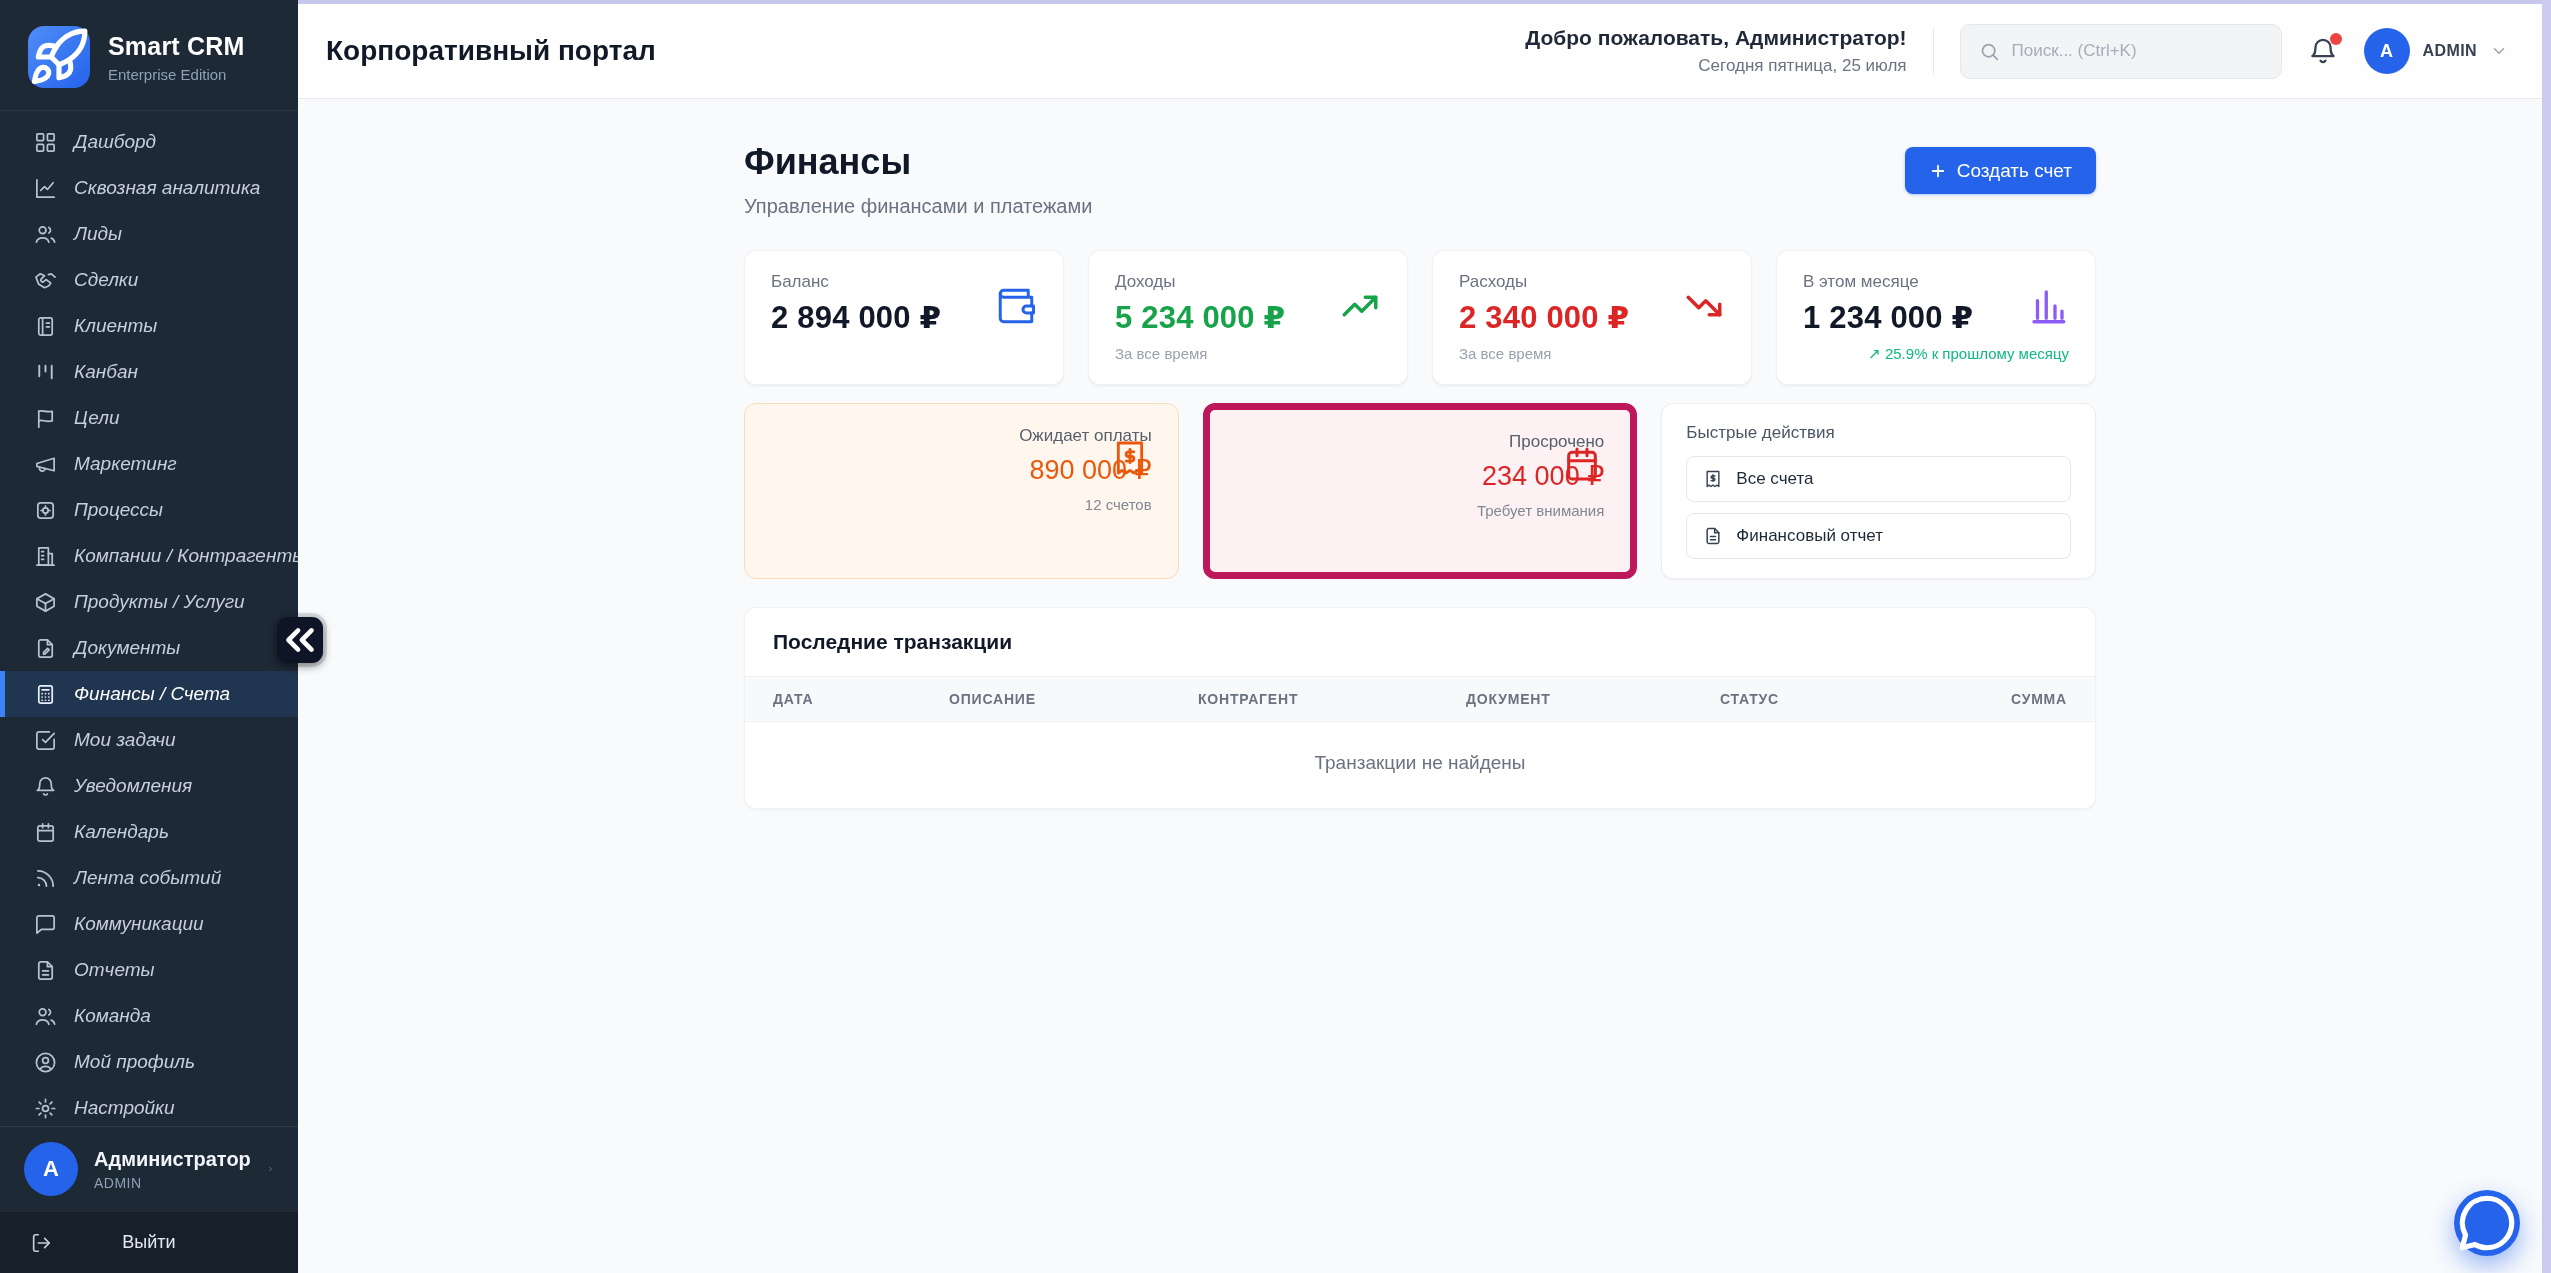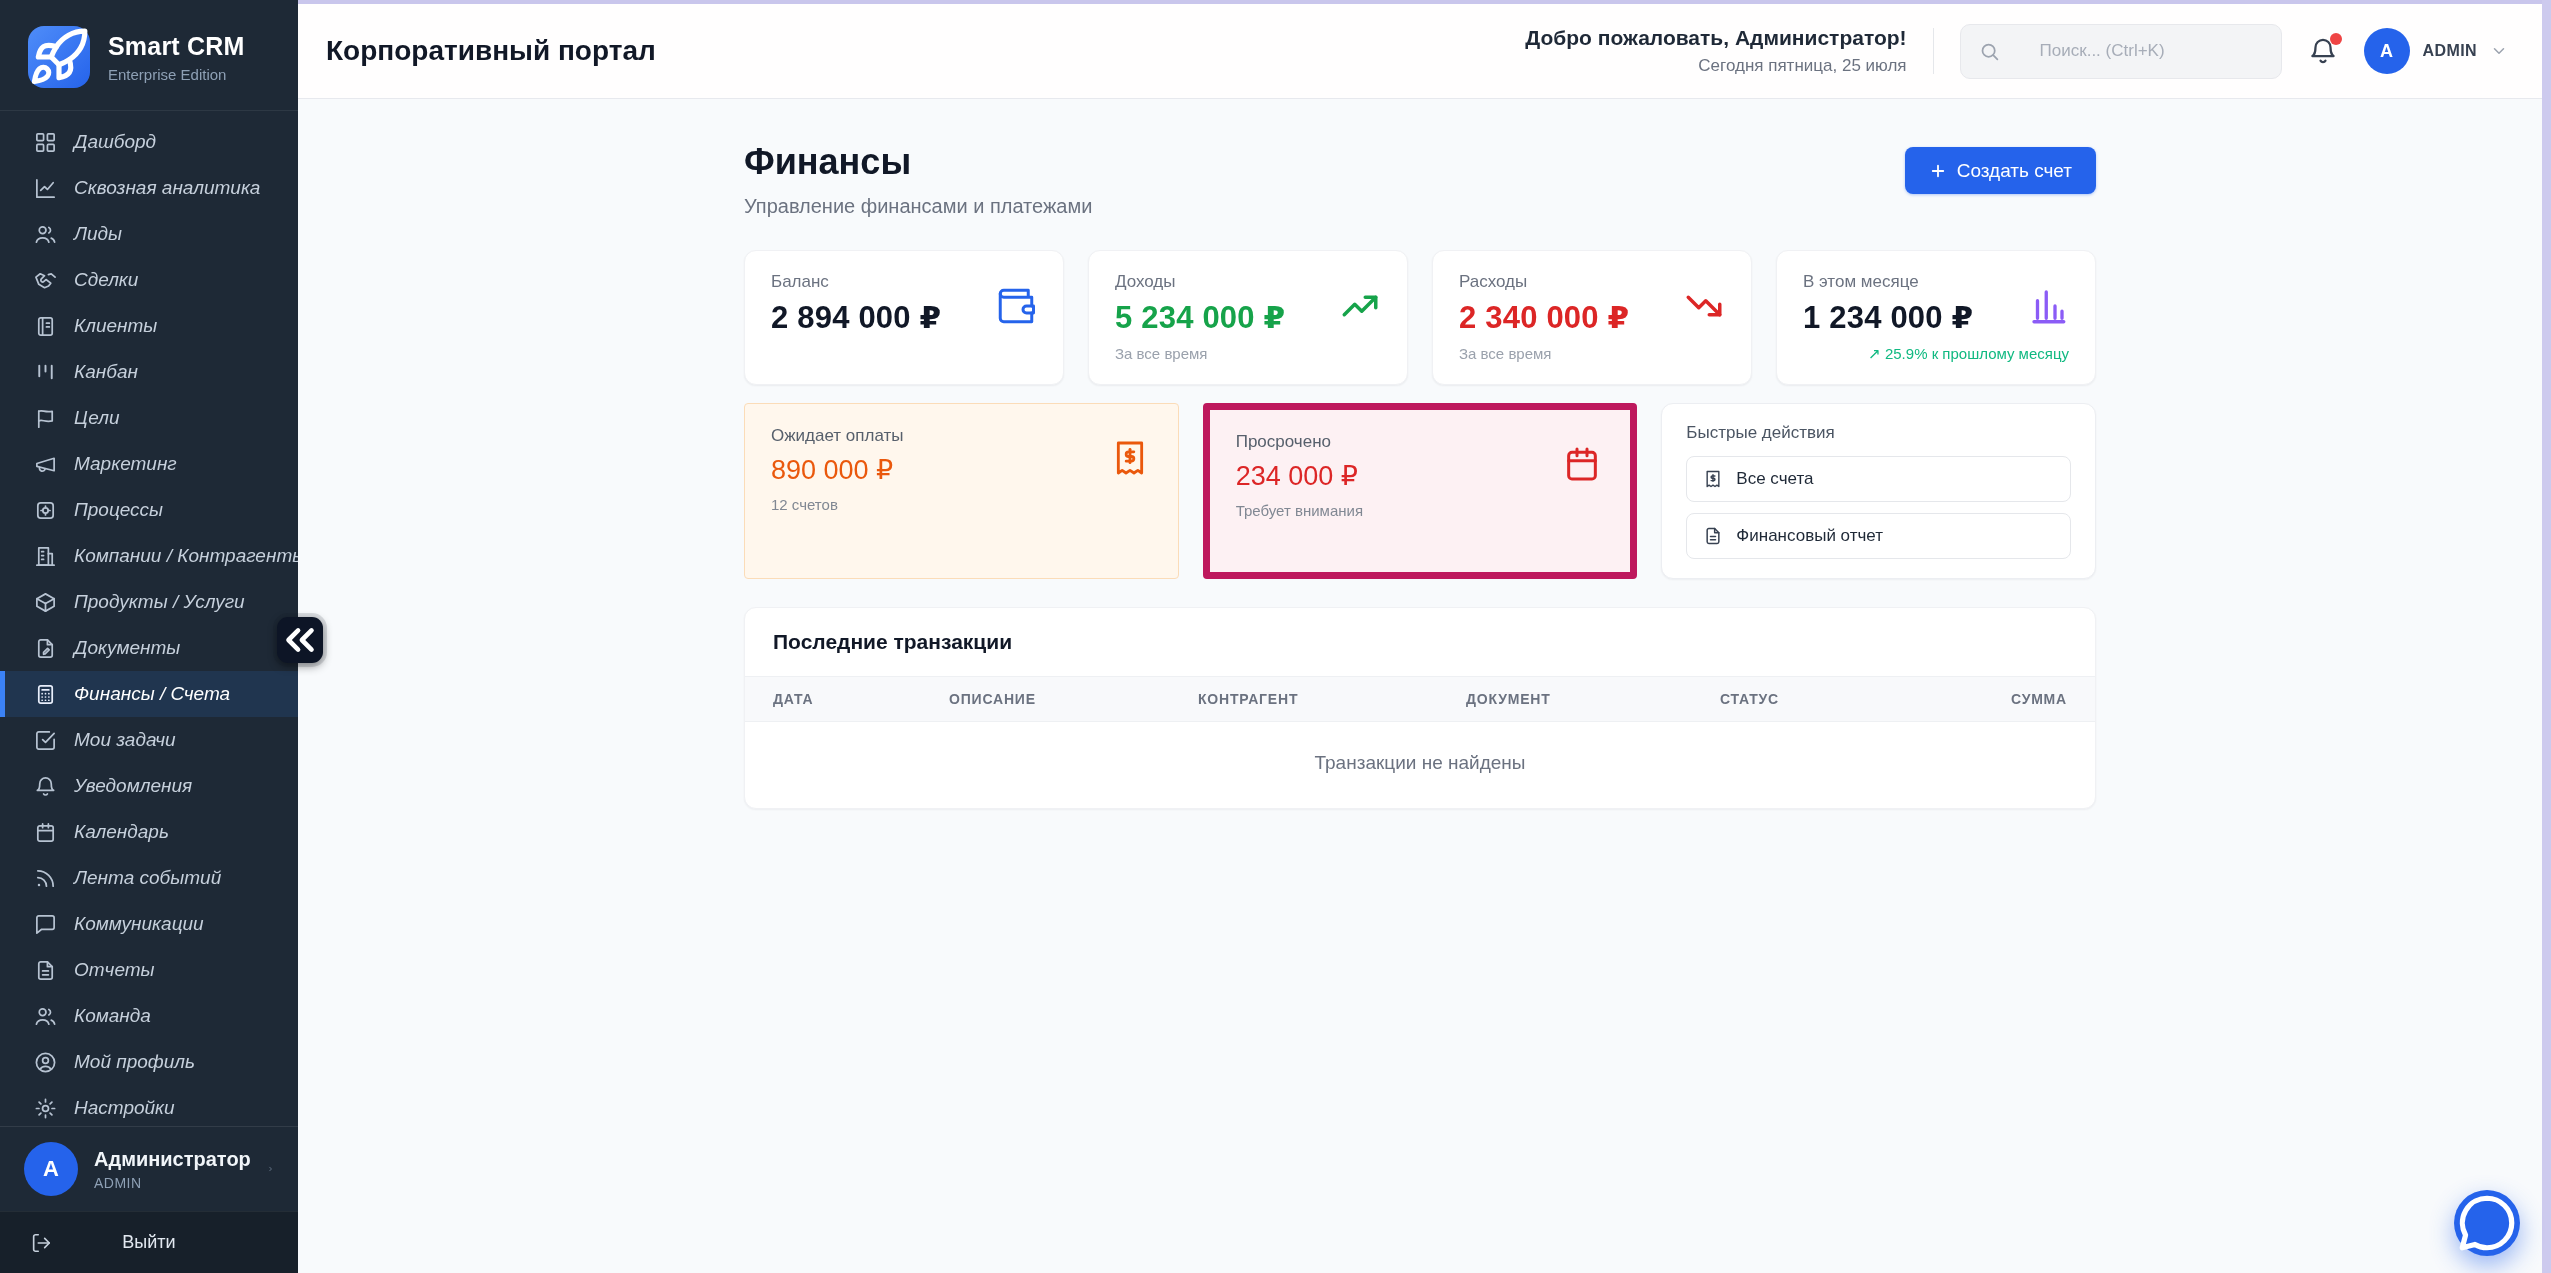--- a/index.html
+++ b/index.html
@@ -46,21 +46,21 @@
   .topbar { position:absolute; left:298px; right:9px; top:4px; height:95px; background:#fffefe; border-bottom:1px solid #e7e9ee; display:flex; align-items:center; padding:0 34px 0 28px; z-index:20; }
   .portal-title { font-size:28px; font-weight:700; color:#111827; }
   .topbar-right { margin-left:auto; display:flex; align-items:center; gap:26px; }
   .welcome-block { text-align:right; }
   .welcome-line { font-size:21px; font-weight:700; color:#1f2937; }
   .date-line { font-size:17px; color:#6b7280; margin-top:6px; }
   .topbar-divider { width:1px; height:46px; background:#e5e7eb; }
   .search-box { display:flex; align-items:center; gap:12px; width:322px; height:55px; background:#f3f4f6; border:1px solid #e7e8ec; border-radius:10px; padding:0 18px; }
   .search-box .search-ic { width:21px; height:21px; color:#9ca3af; flex:0 0 auto; }
   .search-box .search-ic svg { width:21px; height:21px; }
-  .search-box input { border:none; outline:none; background:transparent; font-size:17px; color:#374151; width:100%; font-family:inherit;margin-left:28px; }
+  .search-box input { border:none; outline:none; background:transparent; font-size:17px; color:#374151; width:100%; font-family:inherit; }
   .search-box input::placeholder { color:#a7adb8; }
   .bell-wrap { position:relative; width:30px; height:30px; color:#374151; cursor:pointer; }
   .bell-wrap svg { width:30px; height:30px; }
   .bell-badge { position:absolute; top:-3px; right:-4px; width:12px; height:12px; border-radius:50%; background:#ef4444; }
   .admin-cluster { display:flex; align-items:center; gap:13px; cursor:pointer; }
   .admin-avatar { width:46px; height:46px; border-radius:50%; background:#2563eb; color:#fff; font-size:18px; font-weight:700; display:flex; align-items:center; justify-content:center; }
   .admin-label { font-size:16px; font-weight:700; color:#374151; letter-spacing:.4px; }
   .admin-chevron { width:18px; height:18px; color:#9ca3af; }
   .admin-chevron svg { width:18px; height:18px; }
 
@@ -84,21 +84,21 @@
   .stat-value.green { color:#16a34a; }
   .stat-value.red { color:#dc2626; }
   .stat-icon { position:absolute; right:26px; top:34px; width:42px; height:42px; }
   .stat-icon svg { width:42px; height:42px; }
   .stat-icon.blue { color:#2563eb; }
   .stat-icon.green { color:#16a34a; }
   .stat-icon.red { color:#dc2626; }
   .stat-icon.purple { color:#8b5cf6; }
 
   .alerts-row { display:grid; grid-template-columns:repeat(3,1fr); gap:24px; margin-top:18px; }
-  .alert-card { position:relative; border-radius:4px; padding:22px 26px; min-height:142px; }
+  .alert-card { position:relative; border-radius:12px; padding:22px 26px; min-height:142px;text-align:right; }
   .alert-card.pending { background:#fff7ed; border:1px solid #fbdcb8; }
   .alert-card.overdue { background:#fdf1f3; border:7px solid #be185d; }
   .alert-label { font-size:17px; color:#57606c; }
   .alert-value { font-size:27px; font-weight:400; margin-top:8px; }
   .alert-card.pending .alert-value { color:#ea580c; }
   .alert-card.overdue .alert-value { color:#dc2626; }
   .alert-sub { font-size:15px; color:#818893; margin-top:10px; }
   .alert-icon { position:absolute; right:28px; top:34px; width:40px; height:40px; }
   .alert-icon svg { width:40px; height:40px; }
   .alert-icon.orange { color:#ea580c; }

